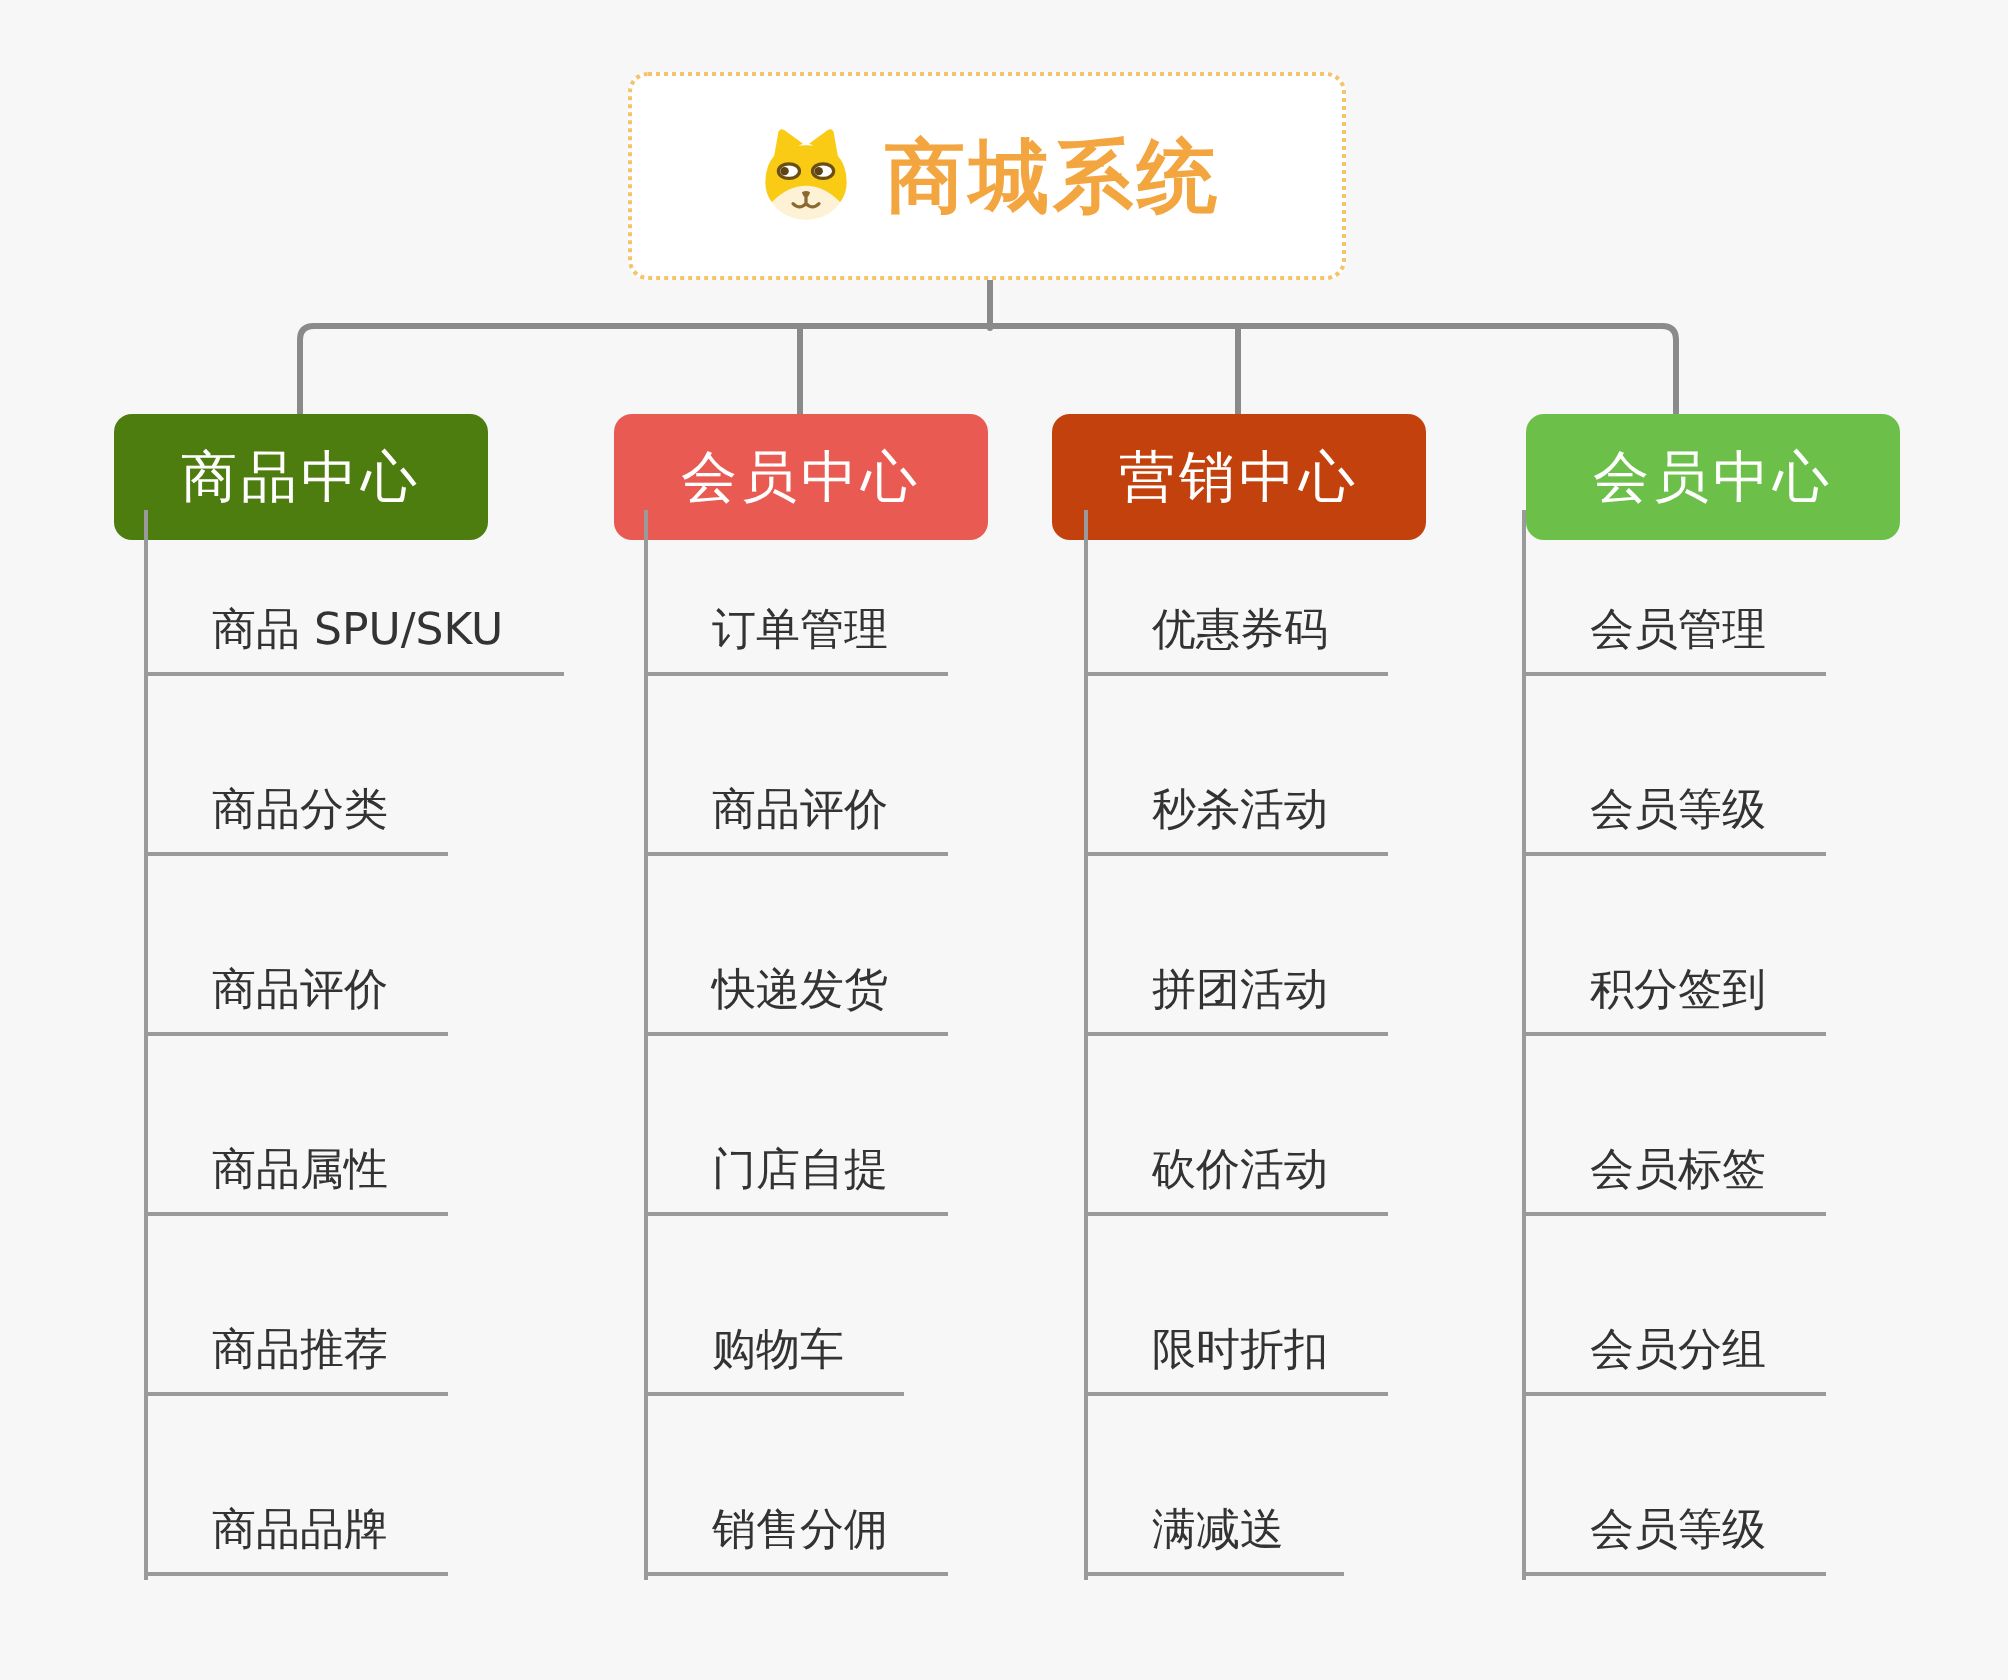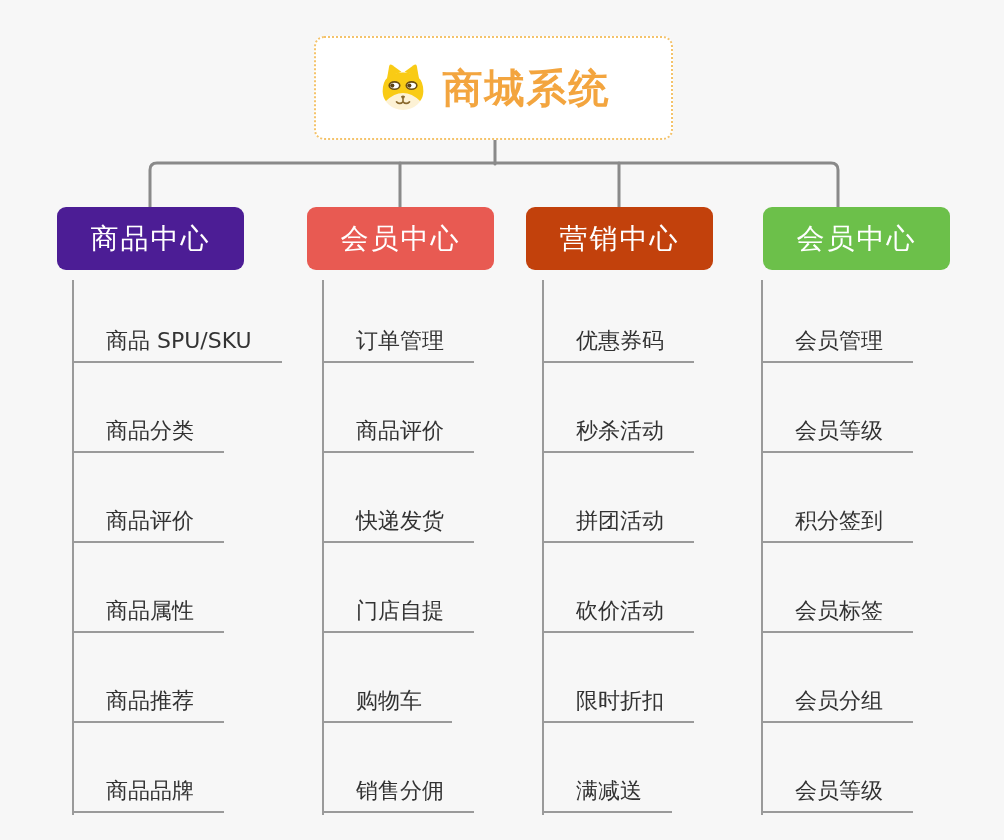--- a/index.html
+++ b/index.html
@@ -15,21 +15,21 @@
   }
   .dog-icon{width:52px;height:52px;display:inline-flex;}
   .root-title{font-size:40px;font-weight:600;color:#F3A53F;letter-spacing:2px;white-space:nowrap;}
   .branch{
     position:absolute;top:207px;width:187px;height:63px;border-radius:9px;
     color:#ffffff;font-size:28px;letter-spacing:2px;
     display:flex;align-items:center;justify-content:center;white-space:nowrap;
     cursor:default;
   }
   .b0{left:57px}.b1{left:307px}.b2{left:526px}.b3{left:745px}
-  .col{position:absolute;top:280px;width:245px;height:545px;}
+  .col{position:absolute;top:255px;width:245px;height:545px;}
   .c0{left:72px}.c1{left:322px}.c2{left:542px}.c3{left:761px}
   .spine{position:absolute;left:0;top:0;width:2px;height:535px;background:#9A9A9A;}
   .leaf{
     position:absolute;left:0;white-space:nowrap;
     font-size:22px;line-height:28px;color:#333333;
     padding:0 30px 6px 34px;border-bottom:2px solid #9A9A9A;
   }
   .l0{top:47px}.l1{top:137px}.l2{top:227px}.l3{top:317px}.l4{top:407px}.l5{top:497px}
 </style>
 </head>
@@ -57,21 +57,21 @@
         <ellipse cx="42.5" cy="29" rx="6.5" ry="4.5" fill="#ffffff" stroke="#6B4E14" stroke-width="2"></ellipse>
         <circle cx="18.8" cy="29" r="2.6" fill="#5D4312"></circle>
         <circle cx="39.8" cy="29" r="2.6" fill="#5D4312"></circle>
         <path d="M29.5 42 Q32 40.5 34.5 42 Q33.8 45 32 45.4 Q30.2 45 29.5 42 Z" fill="#8A6A2F"></path>
         <path d="M32 45.4 V49 M24 49 Q28 53 32 49 Q36 53 40 49" stroke="#8A6A2F" stroke-width="2" fill="none" stroke-linecap="round"></path>
       </svg>
     </span>
     <span class="root-title">商城系统</span>
   </div>
 
-  <div class="branch b0" style="background: #4c1d95;">商品中心</div>
+  <div class="branch b0" style="background: #4d7c0f;">商品中心</div>
   <div class="branch b1" style="background: rgb(232, 90, 82);">会员中心</div>
   <div class="branch b2" style="background: #c2410c;">营销中心</div>
   <div class="branch b3" style="background: rgb(108, 192, 74); margin-left: 18px;">会员中心</div>
 
   <div class="col c0">
     <div class="spine"></div>
     <div class="leaf l0">商品 SPU/SKU</div>
     <div class="leaf l1">商品分类</div>
     <div class="leaf l2">商品评价</div>
     <div class="leaf l3">商品属性</div>

